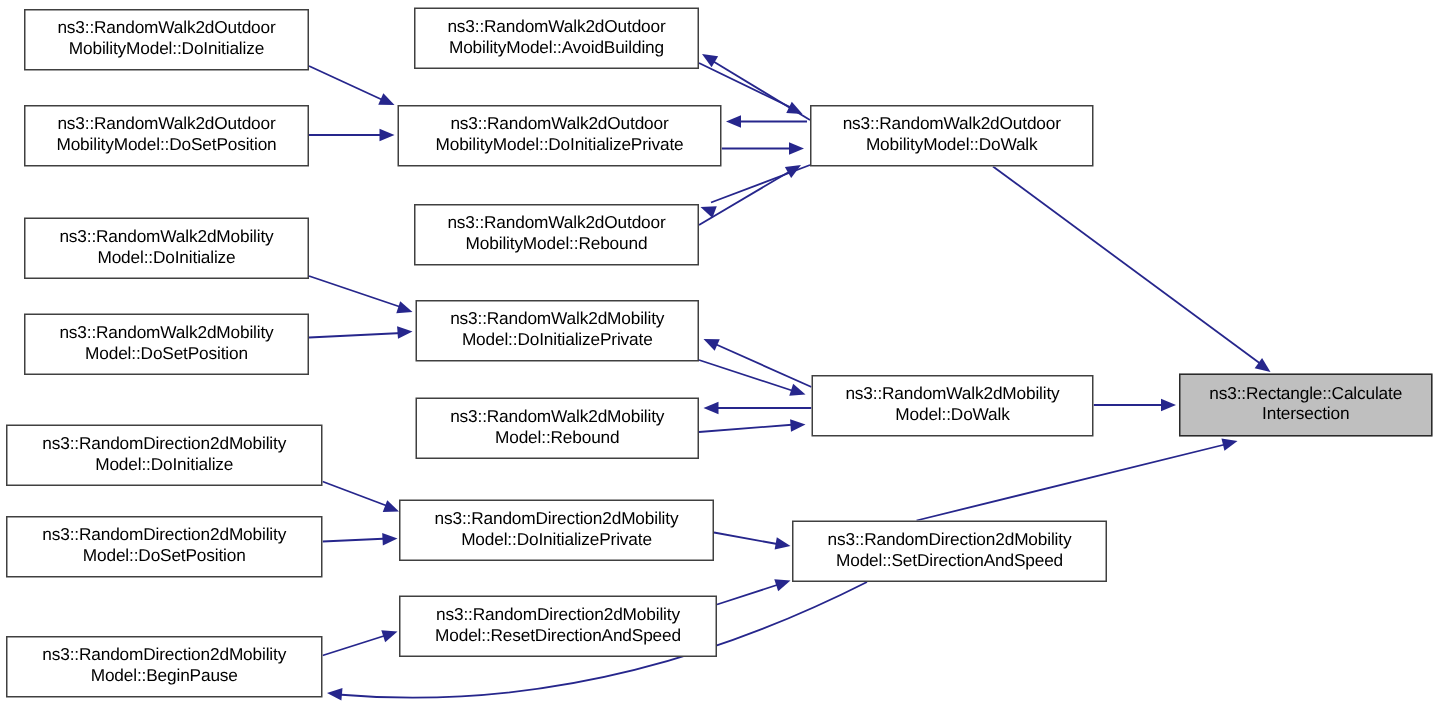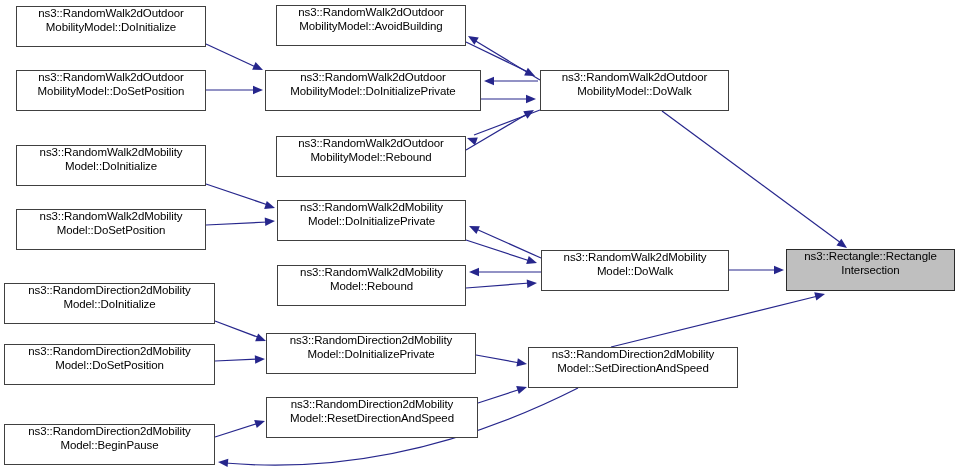--- a/index.html
+++ b/index.html
@@ -22,21 +22,21 @@
     width: 965px;
     height: 474px;
     pointer-events: none;
   }
   .node {
     position: absolute;
     box-sizing: border-box;
     border: 1px solid #404040;
     background: #ffffff;
     display: flex;
-    align-items: flex-start;
+    align-items: center;
     justify-content: center;
     text-align: center;
     font-size: 11.5px;
     line-height: 13.5px;
     color: #000000;
     letter-spacing: -0.1px;
     white-space: pre-line;
     z-index: 2;
   }
   .node.highlight {
@@ -117,21 +117,21 @@
       <div class="node" style="left: 16px; top: 145px; width: 190px; height: 41px;"><span class="node-label">ns3::RandomWalk2dMobility
 Model::DoInitialize</span></div>
       <div class="node" style="left: 16px; top: 209px; width: 190px; height: 41px;"><span class="node-label">ns3::RandomWalk2dMobility
 Model::DoSetPosition</span></div>
       <div class="node" style="left: 277px; top: 200px; width: 189px; height: 41px;"><span class="node-label">ns3::RandomWalk2dMobility
 Model::DoInitializePrivate</span></div>
       <div class="node" style="left: 541px; top: 250px; width: 188px; height: 41px;"><span class="node-label">ns3::RandomWalk2dMobility
 Model::DoWalk</span></div>
       <div class="node" style="left: 277px; top: 265px; width: 189px; height: 41px;"><span class="node-label">ns3::RandomWalk2dMobility
 Model::Rebound</span></div>
-      <div class="node highlight" style="left: 786px; top: 249px; width: 169px; height: 42px;"><span class="node-label">ns3::Rectangle::Rectangle
+      <div class="node highlight" style="left: 786px; top: 249px; width: 169px; height: 42px;"><span class="node-label">ns3::Rectangle::Calculate
 Intersection</span></div>
       <div class="node" style="left: 4px; top: 283px; width: 211px; height: 41px;"><span class="node-label">ns3::RandomDirection2dMobility
 Model::DoInitialize</span></div>
       <div class="node" style="left: 4px; top: 344px; width: 211px; height: 41px;"><span class="node-label">ns3::RandomDirection2dMobility
 Model::DoSetPosition</span></div>
       <div class="node" style="left: 266px; top: 333px; width: 210px; height: 41px;"><span class="node-label">ns3::RandomDirection2dMobility
 Model::DoInitializePrivate</span></div>
       <div class="node" style="left: 528px; top: 347px; width: 210px; height: 41px;"><span class="node-label">ns3::RandomDirection2dMobility
 Model::SetDirectionAndSpeed</span></div>
       <div class="node" style="left: 266px; top: 397px; width: 212px; height: 41px;"><span class="node-label">ns3::RandomDirection2dMobility

